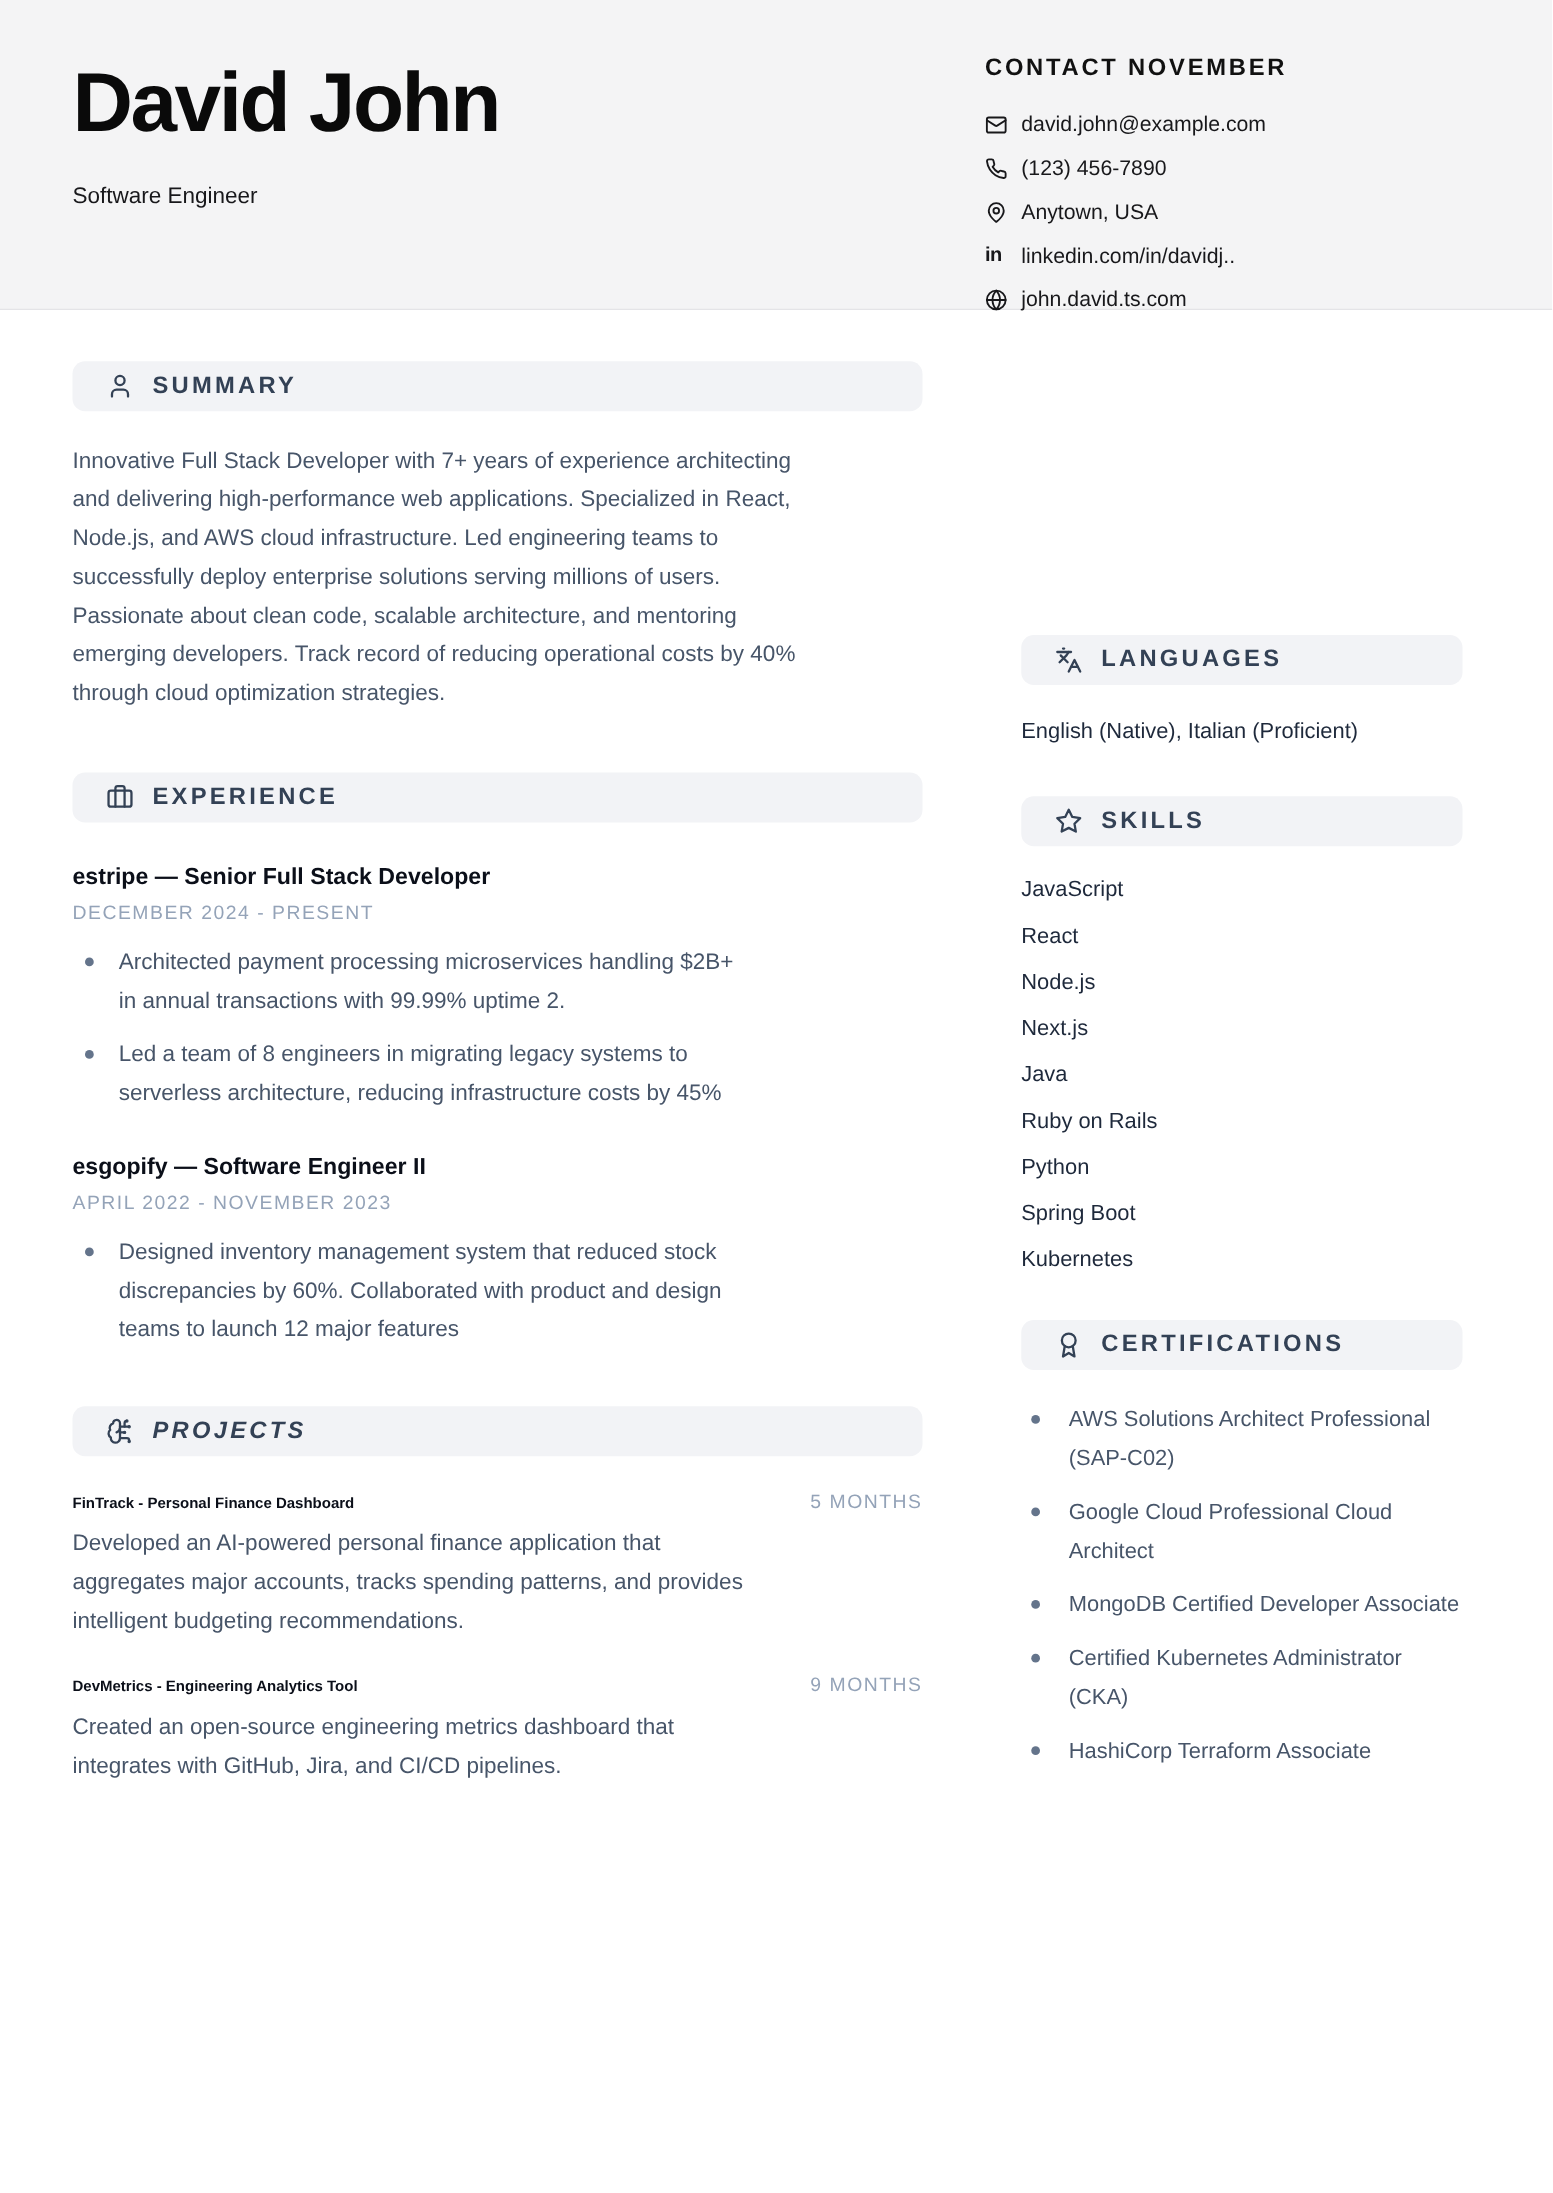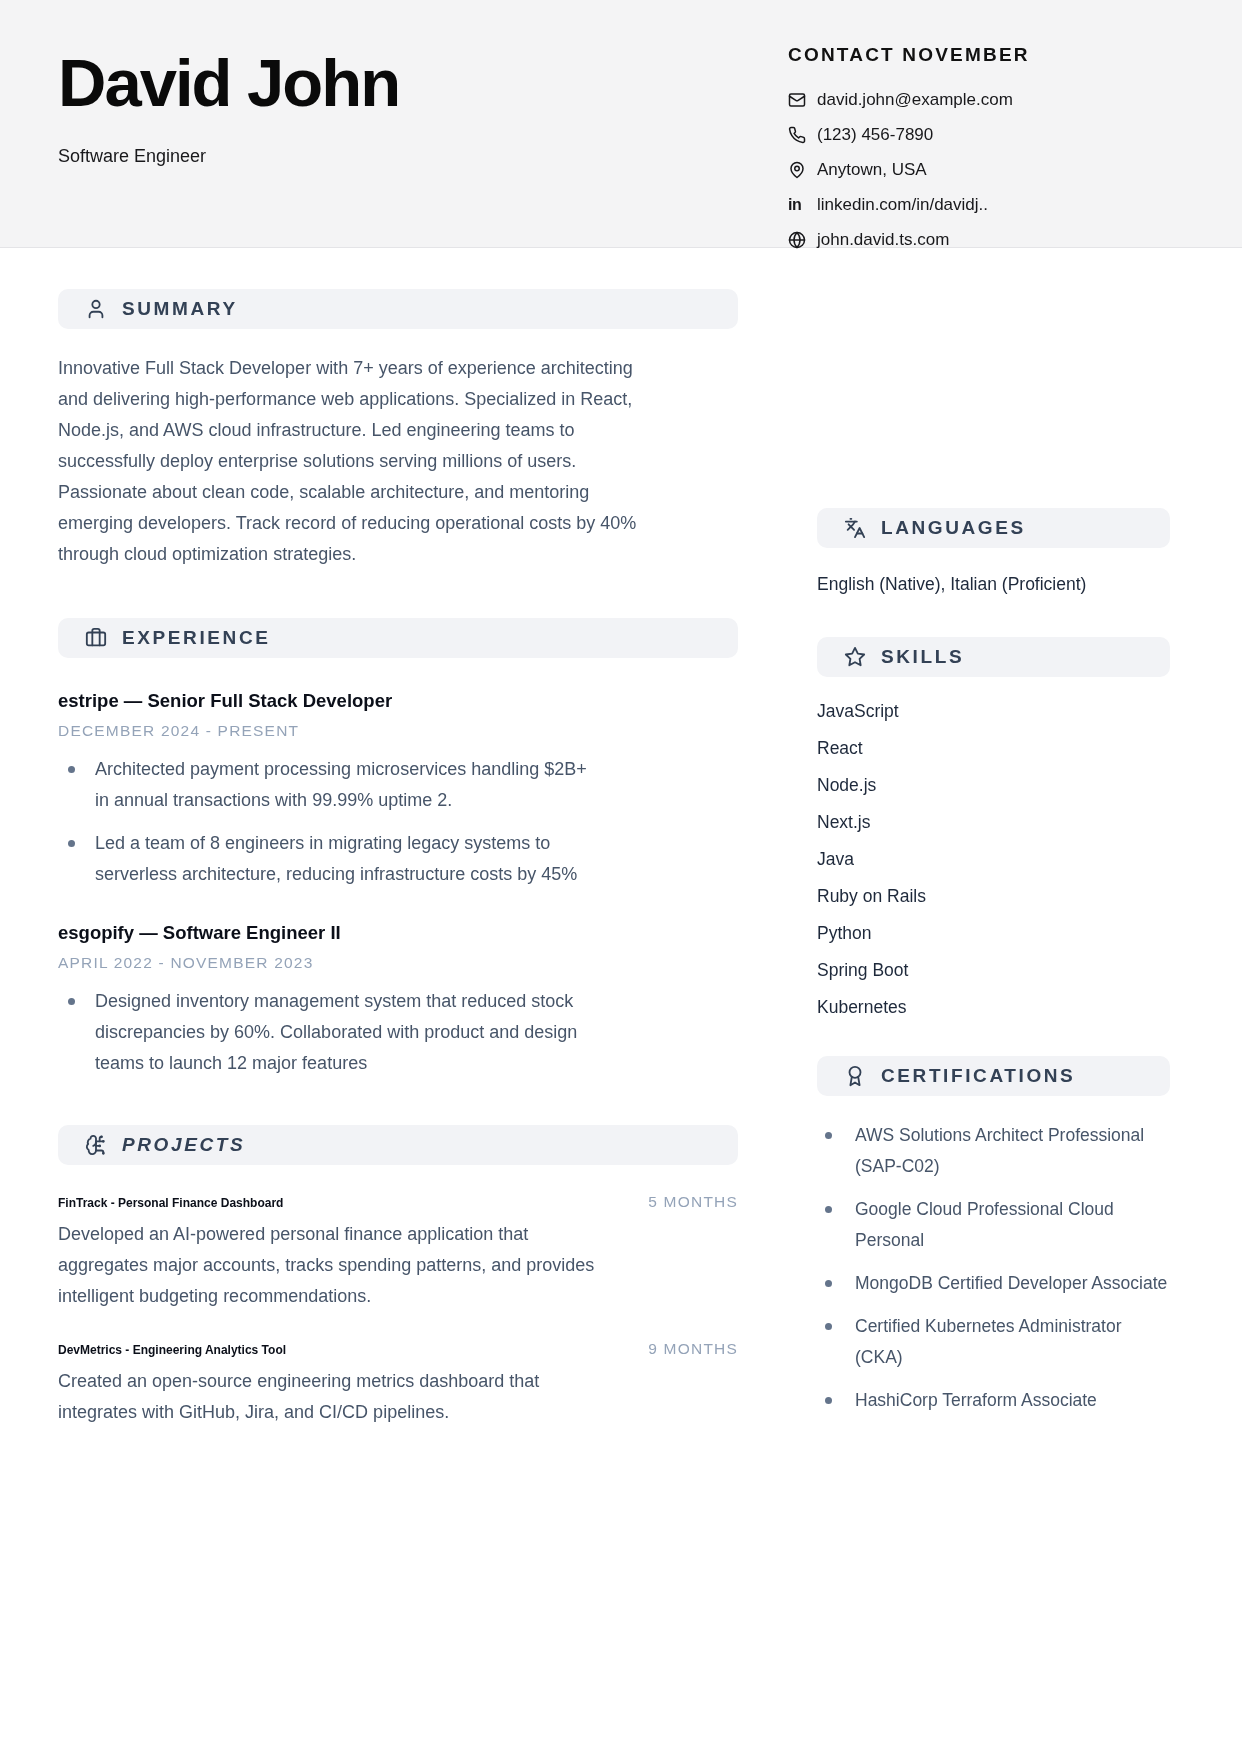--- a/index.html
+++ b/index.html
@@ -290,21 +290,21 @@
         <span class="s-ico">
           <svg viewBox="0 0 24 24" fill="none" stroke="currentColor" stroke-width="2" stroke-linecap="round" stroke-linejoin="round">
               <circle cx="12" cy="8" r="6"></circle>
               <path d="M15.477 12.89 17 22l-5-3-5 3 1.523-9.11"></path>
             </svg>
         </span>
         <span class="s-label">CERTIFICATIONS</span>
       </div>
       <ul class="cert-list">
         <li>AWS Solutions Architect Professional (SAP-C02)</li>
-        <li>Google Cloud Professional Cloud Personal</li>
+        <li>Google Cloud Professional Cloud Architect</li>
         <li>MongoDB Certified Developer Associate</li>
         <li>Certified Kubernetes Administrator (CKA)</li>
         <li>HashiCorp Terraform Associate</li>
       </ul>
 
     </div>
 
   </div>
 </div>
 

